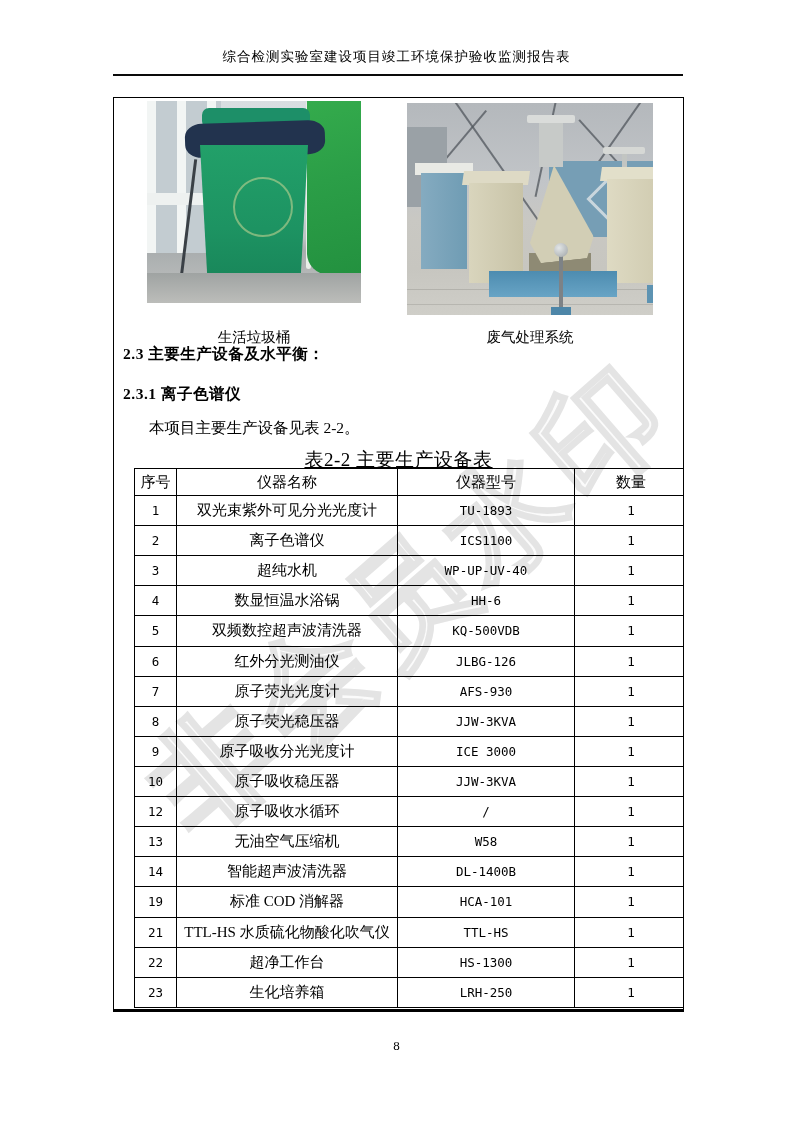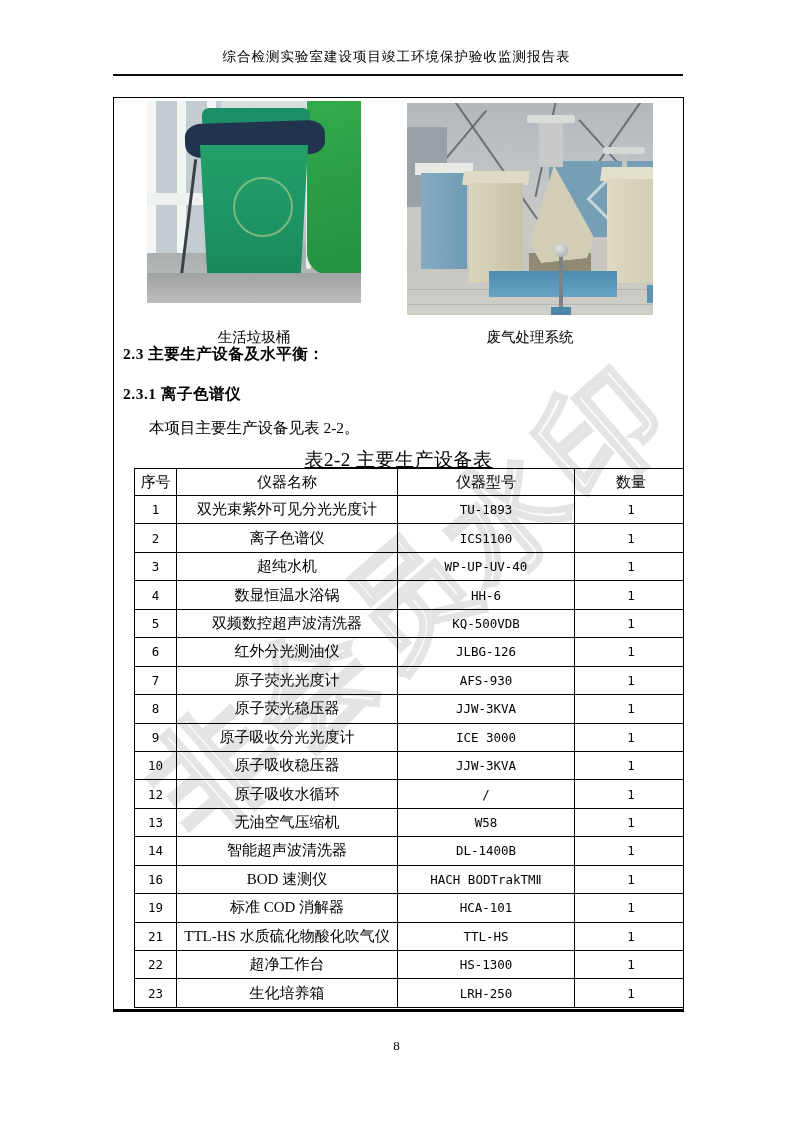--- a/index.html
+++ b/index.html
@@ -260,26 +260,20 @@
             <td class="col2">W58</td>
             <td class="col3">1</td>
           </tr>
           <tr>
             <td class="col0">14</td>
             <td class="col1">智能超声波清洗器</td>
             <td class="col2">DL-1400B</td>
             <td class="col3">1</td>
           </tr>
           <tr>
-            <td class="col0">16</td>
-            <td class="col1">BOD 速测仪</td>
-            <td class="col2">HACH BODTrakTMⅡ</td>
-            <td class="col3">1</td>
-          </tr>
-          <tr>
             <td class="col0">19</td>
             <td class="col1">标准 COD 消解器</td>
             <td class="col2">HCA-101</td>
             <td class="col3">1</td>
           </tr>
           <tr>
             <td class="col0">21</td>
             <td class="col1">TTL-HS 水质硫化物酸化吹气仪</td>
             <td class="col2">TTL-HS</td>
             <td class="col3">1</td>

